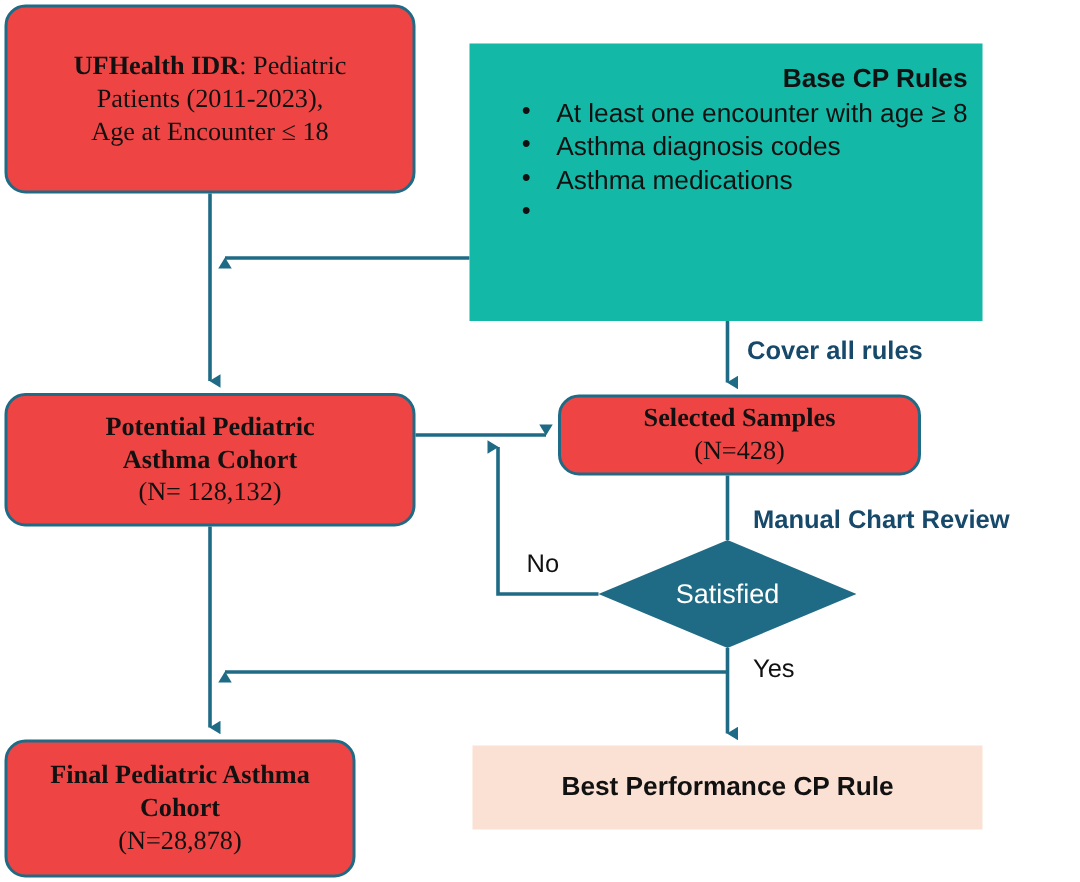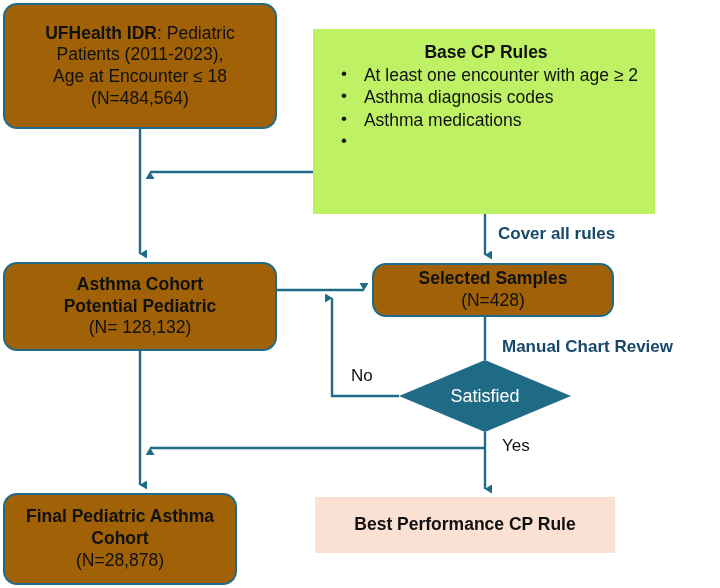--- a/index.html
+++ b/index.html
@@ -31,43 +31,44 @@
     display: flex;
     flex-direction: column;
     align-items: center;
     justify-content: center;
     text-align: center;
     color: #111111;
   }
   .rounded-box {
     border: 2.5px solid #1f6b86;
     border-radius: 14px;
-    background: #a16207;
+    background: #ef4444;
+    font-family: Liberation Serif, serif;
   }
   .plain-box {
     border: none;
   }
   .node .line {
     display: block;
     line-height: 1.24;
     white-space: nowrap;
   }
   .bold { font-weight: bold; }
 
   
   #node-source {
     left: 3px; top: 3px; width: 274px; height: 126px;
     font-size: 17.5px;
     padding: 0 6px;
   }
   
   #node-baserules {
     left: 313px; top: 29px; width: 342px; height: 185px;
-    background: #bef264;
-    align-items: center;
+    background: #14b8a6;
+    align-items: flex-end;
     justify-content: flex-start;
     text-align: left;
     padding: 13px 10px 0 14px;
     font-size: 17.5px;
   }
   #node-baserules .title {
     font-weight: bold;
     font-size: 17.5px;
     margin-bottom: 1px;
   }
@@ -119,21 +120,21 @@
     color: #ffffff;
     font-size: 18px;
   }
   
   #node-final {
     left: 3px; top: 493px; width: 234px; height: 92px;
     font-size: 17.5px;
   }
   
   #node-best {
-    left: 315px; top: 497px; width: 300px; height: 56px;
+    left: 315px; top: 497px; width: 340px; height: 56px;
     background: #fae1d4;
     font-size: 17.5px;
   }
   
   .edge-label {
     position: absolute;
     white-space: nowrap;
     font-size: 17px;
   }
   .edge-label.accent {
@@ -188,36 +189,35 @@
       <path d="M485,448 L150,448" marker-end="url(#arrow-left)"></path>
 
       <path d="M140,351 L140,485" marker-end="url(#arrow-down)"></path>
     </g>
   </svg>
 
   <div class="node rounded-box" id="node-source">
     <span class="line"><b class="bold">UFHealth IDR</b><span>: Pediatric</span></span>
     <span class="line">Patients (2011-2023),</span>
     <span class="line">Age at Encounter ≤ 18</span>
-    <span class="line">(N=484,564)</span>
   </div>
 
   <div class="node plain-box" id="node-baserules">
     <div class="title">Base CP Rules</div>
     <ul>
-      <li><span class="bullet">•</span><span>At least one encounter with age ≥ 2</span></li>
+      <li><span class="bullet">•</span><span>At least one encounter with age ≥ 8</span></li>
       <li><span class="bullet">•</span><span>Asthma diagnosis codes</span></li>
       <li><span class="bullet">•</span><span>Asthma medications</span></li>
       <li><span class="bullet">•</span></li>
     </ul>
   </div>
 
   <div class="node rounded-box" id="node-potential">
+    <span class="line bold">Potential Pediatric</span>
     <span class="line bold">Asthma Cohort</span>
-    <span class="line bold">Potential Pediatric</span>
     <span class="line">(N= 128,132)</span>
   </div>
 
   <div class="node rounded-box" id="node-selected">
     <span class="line bold">Selected Samples</span>
     <span class="line">(N=428)</span>
   </div>
 
   <div class="node" id="node-diamond">
     <div class="diamond-shape"></div>

